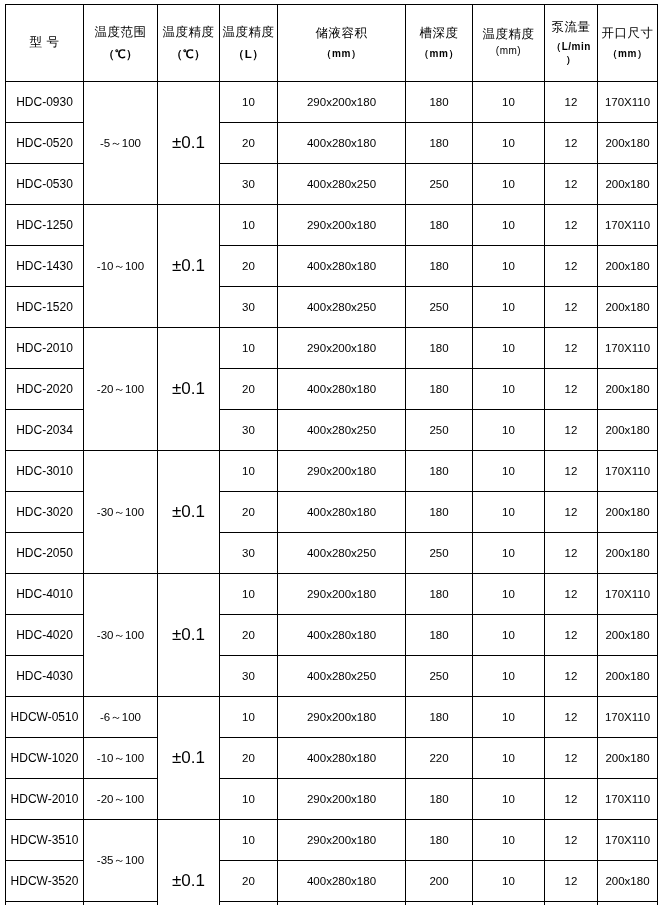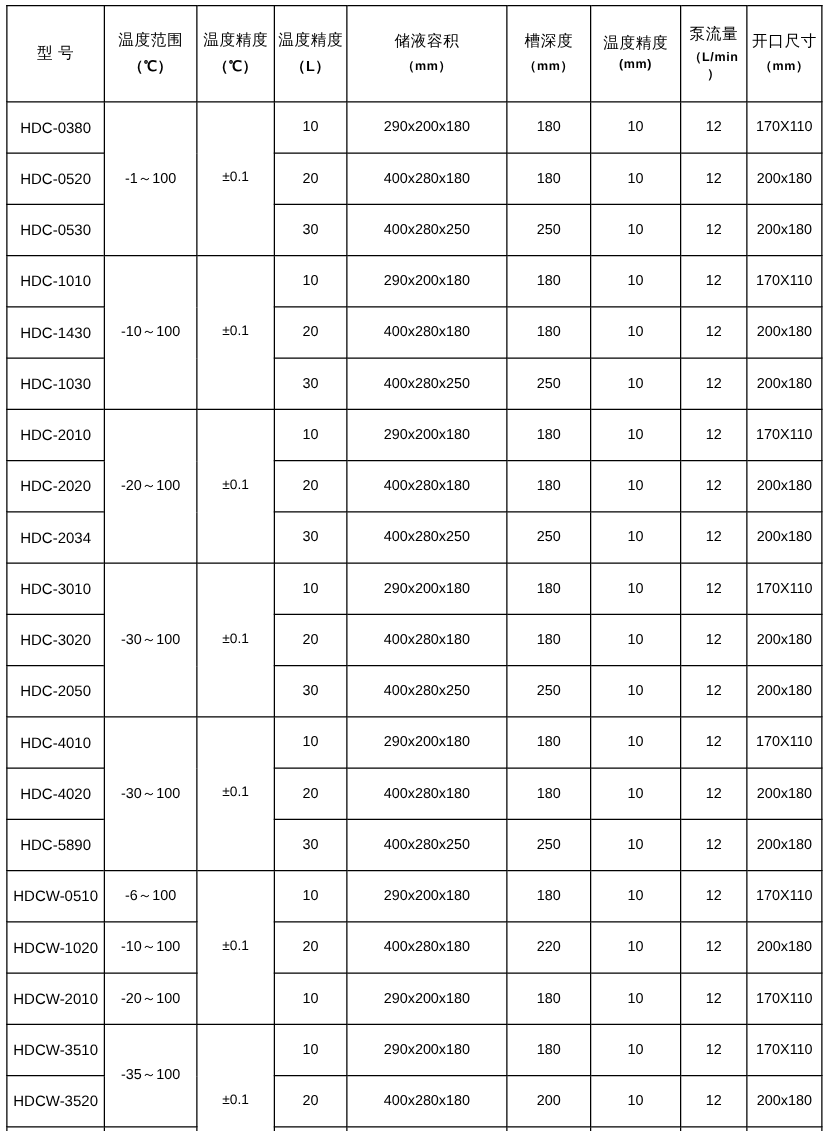--- a/index.html
+++ b/index.html
@@ -47,35 +47,35 @@
     display: block;
     font-weight: bold;
     font-size: 11.5px;
     margin-top: 6px;
   }
   thead th .unit.small {
     font-size: 10px;
   }
   thead th .inline-unit {
     font-size: 10px;
-    font-weight: bold;
+    font-weight: normal;
   }
   tbody td {
     font-size: 11.5px;
     height: 36px;
   }
   td.model {
     font-size: 12px;
     text-align: center;
   }
   td.temprange {
     font-size: 11.5px;
   }
   td.accuracy {
-    font-size: 11px;
+    font-size: 17px;
   }
   
   col.c0 { width: 78px; }
   col.c1 { width: 74px; }
   col.c2 { width: 62px; }
   col.c3 { width: 58px; }
   col.c4 { width: 128px; }
   col.c5 { width: 67px; }
   col.c6 { width: 72px; }
   col.c7 { width: 53px; }
@@ -130,22 +130,22 @@
           <span class="unit small">（L/min）</span>
         </th>
         <th>
           <span>开口尺寸</span>
           <span class="unit small">（mm）</span>
         </th>
       </tr>
     </thead>
     <tbody id="tbody">
         <tr>
-          <td class="model">HDC-0380</td>
-          <td class="temprange" rowspan="3">-1～100</td>
+          <td class="model">HDC-0930</td>
+          <td class="temprange" rowspan="3">-5～100</td>
           <td class="accuracy" rowspan="3">±0.1</td>
           <td>10</td>
           <td>290x200x180</td>
           <td>180</td>
           <td>10</td>
           <td>12</td>
           <td>170X110</td>
         </tr>
         <tr>
           <td class="model">HDC-0520</td>
@@ -159,41 +159,41 @@
         <tr>
           <td class="model">HDC-0530</td>
           <td>30</td>
           <td>400x280x250</td>
           <td>250</td>
           <td>10</td>
           <td>12</td>
           <td>200x180</td>
         </tr>
         <tr>
-          <td class="model">HDC-1010</td>
+          <td class="model">HDC-1250</td>
           <td class="temprange" rowspan="3">-10～100</td>
           <td class="accuracy" rowspan="3">±0.1</td>
           <td>10</td>
           <td>290x200x180</td>
           <td>180</td>
           <td>10</td>
           <td>12</td>
           <td>170X110</td>
         </tr>
         <tr>
           <td class="model">HDC-1430</td>
           <td>20</td>
           <td>400x280x180</td>
           <td>180</td>
           <td>10</td>
           <td>12</td>
           <td>200x180</td>
         </tr>
         <tr>
-          <td class="model">HDC-1030</td>
+          <td class="model">HDC-1520</td>
           <td>30</td>
           <td>400x280x250</td>
           <td>250</td>
           <td>10</td>
           <td>12</td>
           <td>200x180</td>
         </tr>
         <tr>
           <td class="model">HDC-2010</td>
           <td class="temprange" rowspan="3">-20～100</td>
@@ -266,21 +266,21 @@
         <tr>
           <td class="model">HDC-4020</td>
           <td>20</td>
           <td>400x280x180</td>
           <td>180</td>
           <td>10</td>
           <td>12</td>
           <td>200x180</td>
         </tr>
         <tr>
-          <td class="model">HDC-5890</td>
+          <td class="model">HDC-4030</td>
           <td>30</td>
           <td>400x280x250</td>
           <td>250</td>
           <td>10</td>
           <td>12</td>
           <td>200x180</td>
         </tr>
         <tr>
           <td class="model">HDCW-0510</td>
           <td class="temprange">-6～100</td>

